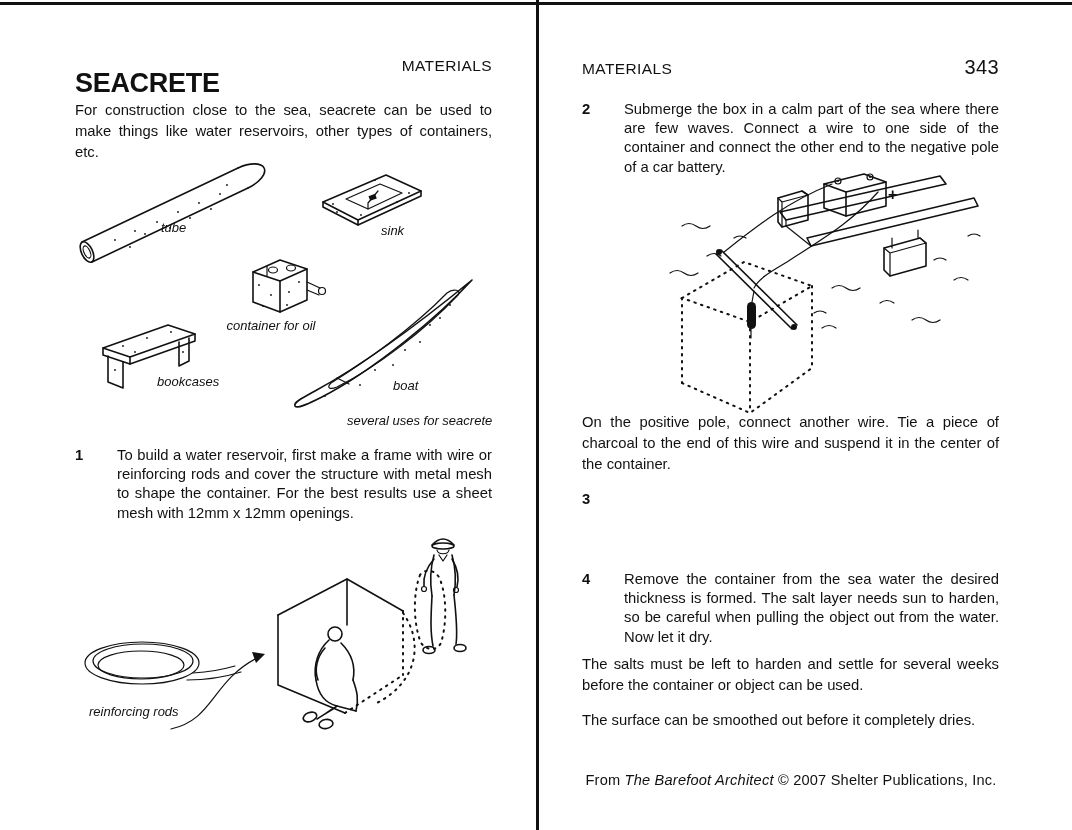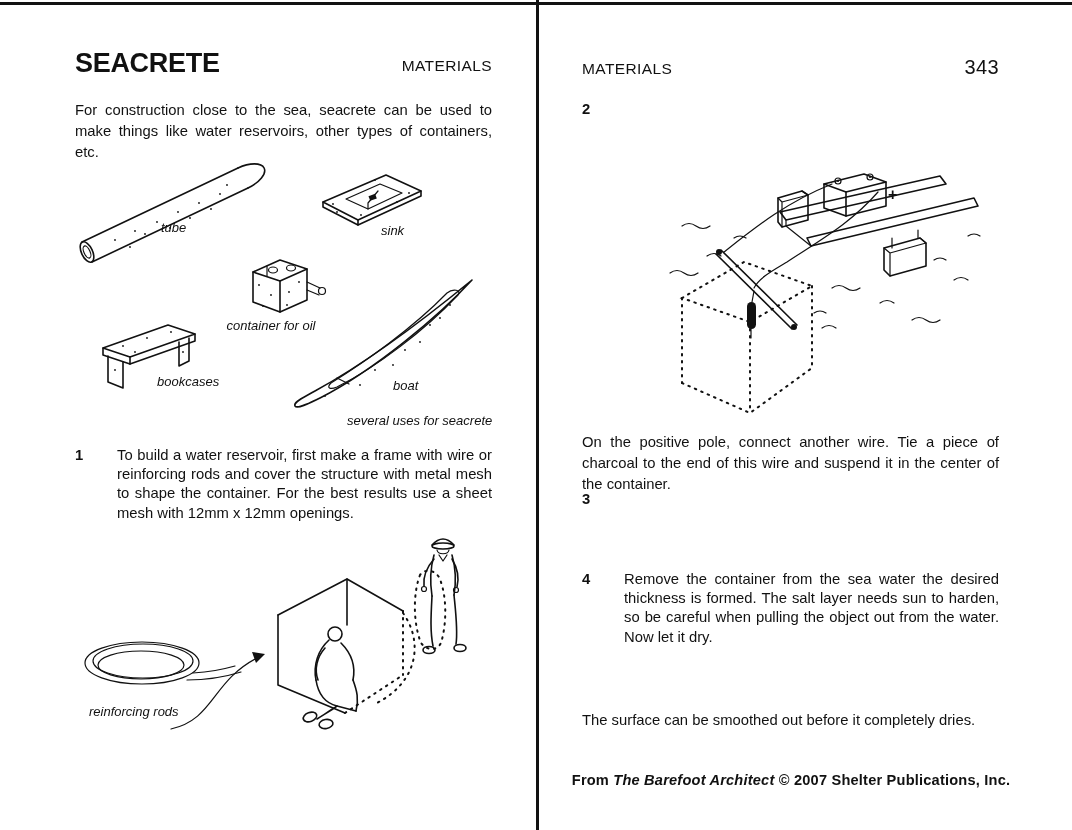--- a/index.html
+++ b/index.html
@@ -1,30 +1,30 @@
 <!DOCTYPE html>
 <html><head>
 <meta charset="utf-8">
 <style>
   html,body{margin:0;padding:0;background:#fff;}
   #stage{position:relative;width:1072px;height:830px;background:#fff;overflow:hidden;
          font-family:"Liberation Sans","DejaVu Sans",sans-serif;color:#111;}
   .abs{position:absolute;}
   .rule-top{left:0;top:2px;width:1072px;height:3px;background:#111;}
   .rule-divider{left:536px;top:0;width:3px;height:830px;background:#111;}
-  .title{font-size:27px;font-weight:700;letter-spacing:-0.3px;}
+  .title{font-size:27px;font-weight:700;letter-spacing:-0.3px;margin-top:20px;}
   .hdr{font-size:15.5px;letter-spacing:0.4px;}
   .pagenum{font-size:20px;text-align:center;}
   .para{font-size:14.8px;line-height:21px;text-align:justify;}
   .step{display:flex;font-size:14.8px;line-height:19.2px;}
   .step-num{width:42px;flex-shrink:0;font-weight:700;}
   .step-body{flex:1;text-align:justify;}
   .col-l{left:75px;width:417px;}
   .col-r{left:582px;width:417px;}
-  .footer-line{font-size:14.6px;font-weight:700;text-align:center;letter-spacing:0.2px;}
+  .footer-line{font-size:14.6px;font-weight:400;text-align:center;letter-spacing:0.2px;}
   .footer-line .bk{font-style:italic;}
   svg{display:block;}
   svg text{font-family:"Liberation Sans","DejaVu Sans",sans-serif;font-style:italic;
            font-size:13px;fill:#111;}
   .ln{stroke:#111;fill:none;stroke-width:1.6;stroke-linecap:round;stroke-linejoin:round;}
   .thin{stroke-width:1.2;}
   .dot-ln{stroke:#111;fill:none;stroke-width:2;stroke-linecap:round;stroke-dasharray:1.5 5.5;}
   .stip{fill:#111;stroke:none;}
 </style>
 </head>
@@ -201,20 +201,21 @@
     <text x="14" y="183">reinforcing rods</text>
   </svg>
 
   <div class="abs col-r hdr" style="top:56px;display:flex;justify-content:space-between;align-items:baseline;">
     <span>MATERIALS</span>
     <span class="pagenum">343</span>
   </div>
 
   <div class="abs col-r step" style="top:100px;">
     <div class="step-num">2</div>
+    <div class="step-body">Submerge the box in a calm part of the sea where there are few waves. Connect a wire to one side of the container and connect the other end to the negative pole of a car battery.</div>
   </div>
 
   <svg class="abs" style="top:168px;left:582px;" width="417" height="258" viewBox="0 0 417 258">
 
     <g>
       <path class="ln" d="M198,44 L358,8 L364,16 L204,52 Z"></path>
       <path class="ln" d="M225,70 L392,30 L396,38 L229,78 Z"></path>
       <path class="ln thin" d="M204,52 L204,58 L229,78"></path>
     </g>
 
@@ -272,30 +273,31 @@
       <path class="ln" d="M134,86 L210,161" stroke-width="2"></path>
       <path class="ln" d="M139,82 L215,157" stroke-width="2"></path>
       <circle class="stip" cx="137" cy="84" r="3"></circle>
       <circle class="stip" cx="212" cy="159" r="3"></circle>
       <path class="ln thin" d="M172,123 L170,134"></path>
       <rect class="stip" x="165" y="134" width="9" height="27" rx="4.5"></rect>
       <path class="ln thin" d="M169,161 L169,170"></path>
     </g>
   </svg>
 
-  <div class="abs col-r para" style="top:432px;">On the positive pole, connect another wire. Tie a piece of charcoal to the end of this wire and suspend it in the center of the container.</div>
+  <div class="abs col-r para" style="top:412px;">On the positive pole, connect another wire. Tie a piece of charcoal to the end of this wire and suspend it in the center of the container.</div>
 
   <div class="abs col-r step" style="top:490px;">
     <div class="step-num">3</div>
   </div>
 
   <div class="abs col-r step" style="top:570px;">
     <div class="step-num">4</div>
     <div class="step-body">Remove the container from the sea water the desired thickness is formed. The salt layer needs sun to harden, so be careful when pulling the object out from the water. Now let it dry.</div>
   </div>
 
+  <div class="abs col-r para" style="top:654px;">The salts must be left to harden and settle for several weeks before the container or object can be used.</div>
 
   <div class="abs col-r para" style="top:710px;">The surface can be smoothed out before it completely dries.</div>
 
   <div class="abs footer-line" style="top:772px;left:570px;width:442px;">
     <span>From </span><span class="bk">The Barefoot Architect</span><span> © 2007 Shelter Publications, Inc.</span>
   </div>
 </div>
 
 </body></html>

